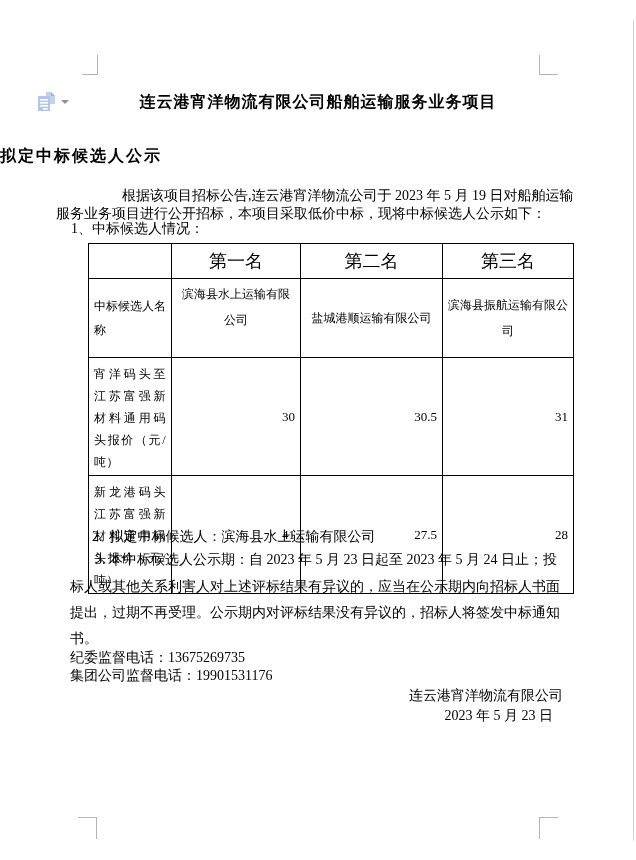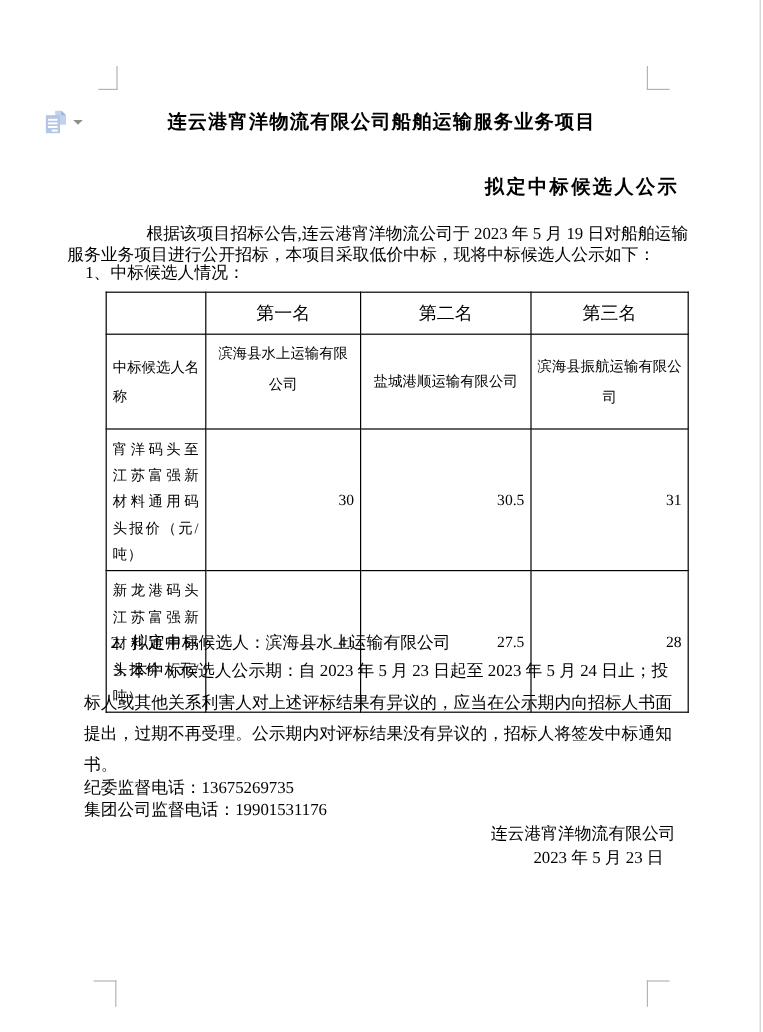--- a/index.html
+++ b/index.html
@@ -1,41 +1,41 @@
 <!DOCTYPE html>
 <html><head>
 <meta charset="utf-8">
 <style>
   html,body{margin:0;padding:0;background:#ffffff;}
   .page{
     position:relative;width:636px;height:860px;background:#fff;overflow:hidden;
-    font-family:"Liberation Serif","DejaVu Serif",serif;color:#000;
+    font-family:"Liberation Serif","DejaVu Serif",serif;color:#000;border-radius:32px;
   }
   .edge-right{position:absolute;top:0;left:633px;width:1px;height:860px;background:#cfcfcf;}
   
   .crop{position:absolute;}
   .crop.tl{left:82px;top:55px;width:15px;height:19px;border-right:1px solid #b4b4b4;border-bottom:1px solid #b4b4b4;}
   .crop.tr{left:539px;top:55px;width:18px;height:19px;border-left:1px solid #b4b4b4;border-bottom:1px solid #b4b4b4;}
   .crop.bl{left:78px;top:817px;width:18px;height:21px;border-right:1px solid #b4b4b4;border-top:1px solid #b4b4b4;}
   .crop.br{left:539px;top:817px;width:18px;height:21px;border-left:1px solid #b4b4b4;border-top:1px solid #b4b4b4;}
   
   .paste-btn{position:absolute;left:38px;top:91px;width:32px;height:24px;cursor:pointer;}
   .paste-btn svg{position:absolute;left:0;top:1px;}
   .paste-caret{position:absolute;left:23px;top:9px;width:0;height:0;
     border-left:4px solid transparent;border-right:4px solid transparent;border-top:4px solid #8f8f8f;}
   
   .line{position:absolute;white-space:pre;font-size:14px;line-height:18px;}
   .doc-title{position:absolute;left:0;width:636px;top:92px;text-align:center;
     font-size:16px;font-weight:bold;letter-spacing:1px;}
-  .doc-subtitle{position:absolute;left:0;width:566px;top:146px;text-align:right;
+  .doc-subtitle{position:absolute;left:0;width:566px;top:146px;text-align:left;
     font-size:16px;font-weight:bold;letter-spacing:2px;}
   
   .bid-table{position:absolute;left:88px;top:243px;border-collapse:collapse;table-layout:fixed;}
   .bid-table td{border:1px solid #000;font-size:12px;padding:2px 5px;overflow:hidden;}
-  .bid-table .hdr{height:30px;text-align:center;vertical-align:middle;font-size:15px;}
+  .bid-table .hdr{height:30px;text-align:center;vertical-align:middle;font-size:18px;}
   .bid-table .r2{height:74px;text-align:center;vertical-align:middle;line-height:26px;}
   .bid-table .r2.top{vertical-align:top;}
   .bid-table .lbl{text-align:justify;letter-spacing:0.5px;line-height:22px;vertical-align:top;padding-top:5px;}
   .bid-table .lbl2{text-align:left;vertical-align:middle;line-height:24px;}
   .bid-table .num{height:88px;text-align:right;vertical-align:middle;font-size:13px;}
   .sig{position:absolute;white-space:pre;font-size:14px;line-height:18px;text-align:right;}
 </style>
 </head>
 <body>
 

